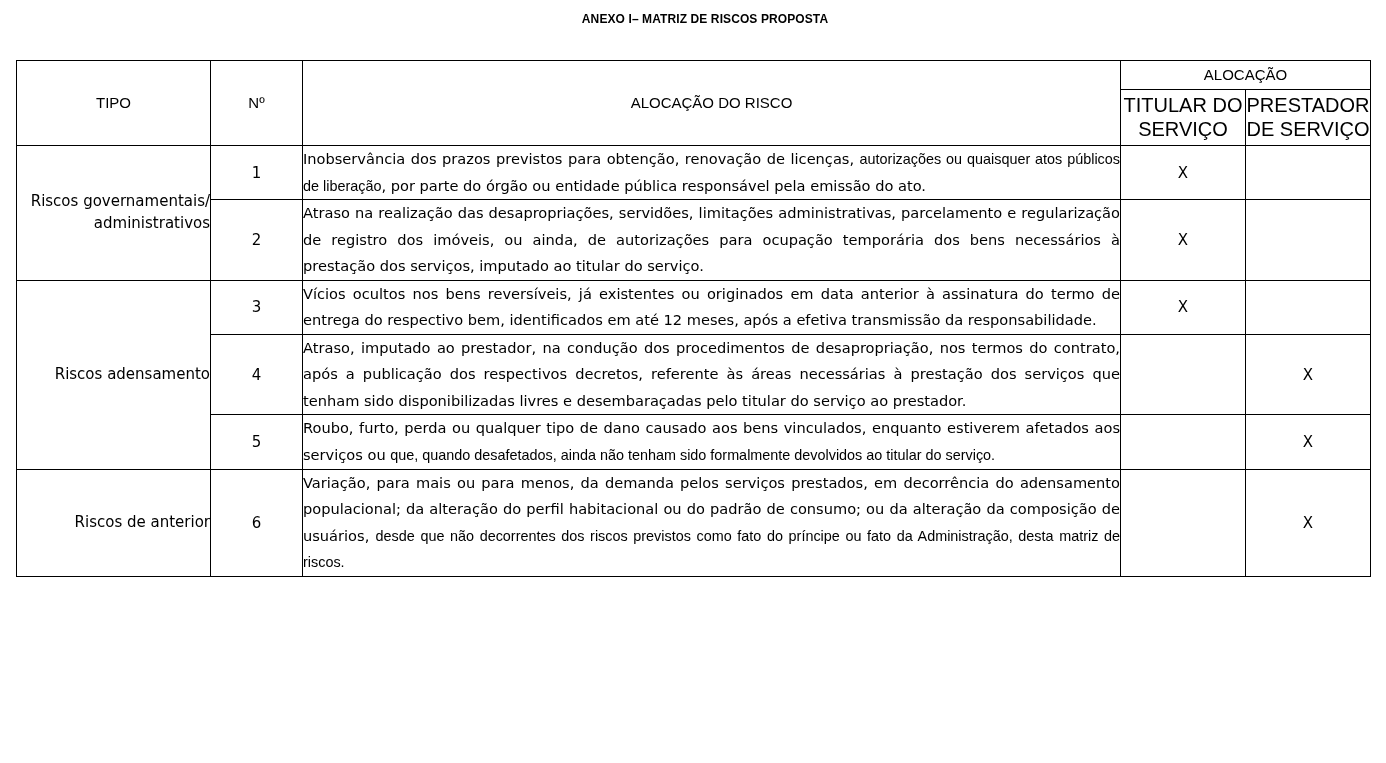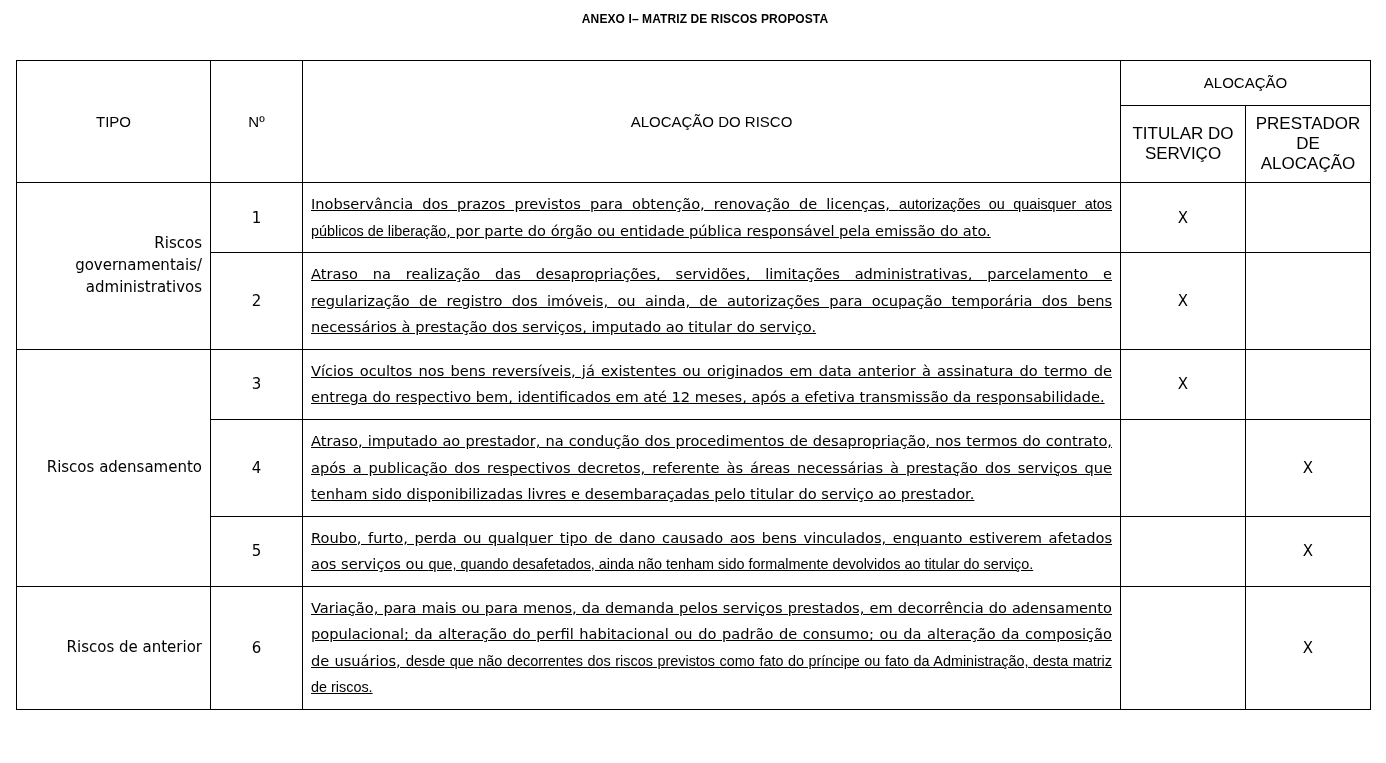--- a/index.html
+++ b/index.html
@@ -39,21 +39,21 @@
     top: 60px;
     left: 16px;
     width: 1354px;
     border-collapse: collapse;
     table-layout: fixed;
   }
 
   table.risk-matrix td,
   table.risk-matrix th {
     border: 1.4px solid #000000;
-    padding: 8px;
+    padding: 0;
     vertical-align: middle;
     font-weight: normal;
   }
 
   
   col.c-tipo   { width: 194px; }
   col.c-num    { width: 92px;  }
   col.c-desc   { width: 818px; }
   col.c-tit    { width: 125px; }
   col.c-pre    { width: 125px; }
@@ -62,21 +62,21 @@
   .hdr {
     text-align: center;
     font-family: "Liberation Sans", sans-serif;
     font-weight: bold;
     font-size: 15px;
     line-height: 1.18;
     padding: 3px 4px;
   }
   .hdr-tall { height: 84px; margin-top: 44px; }
   .hdr-aloc { height: 28px; }
-  .hdr-sub  { height: 54px; font-size: 17px; }
+  .hdr-sub  { height: 54px; font-size: 20px; }
 
   
   .tipo-cell {
     font-family: "DejaVu Sans", sans-serif;
     font-size: 15px;
     line-height: 1.45;
     padding: 6px 0 6px 10px;
     text-align: right;
     vertical-align: middle;
   }
@@ -90,21 +90,20 @@
 
   .desc-cell {
     font-family: "DejaVu Sans", sans-serif;
     font-size: 14.6px;
     line-height: 1.82;
     text-align: justify;
     text-align-last: left;
     padding: 7px 9px 7px 10px;
     vertical-align: middle;
     hyphens: none;
-    text-decoration: underline;
   }
   .desc-cell .alt {
     font-family: "Liberation Sans", sans-serif;
     font-size: 14.4px;
   }
 
   .alloc-cell {
     text-align: center;
     font-family: "DejaVu Sans", sans-serif;
     font-size: 15px;
@@ -132,21 +131,21 @@
 
     <thead>
       <tr>
         <th class="hdr hdr-tall" rowspan="2">TIPO</th>
         <th class="hdr hdr-tall" rowspan="2">Nº</th>
         <th class="hdr hdr-tall" rowspan="2">ALOCAÇÃO DO RISCO</th>
         <th class="hdr hdr-aloc" colspan="2">ALOCAÇÃO</th>
       </tr>
       <tr>
         <th class="hdr hdr-sub">TITULAR DO SERVIÇO</th>
-        <th class="hdr hdr-sub">PRESTADOR DE ALOCAÇÃO</th>
+        <th class="hdr hdr-sub">PRESTADOR DE SERVIÇO</th>
       </tr>
     </thead>
 
     <tbody>
 
       <tr>
         <td class="tipo-cell" rowspan="2">Riscos governamentais/ administrativos</td>
         <td class="num-cell">1</td>
         <td class="desc-cell"><span class="run">Inobservância dos prazos previstos para obtenção, renovação de licenças, </span><span class="alt">autorizações ou quaisquer atos públicos de liberação</span><span class="run">, por parte do órgão ou entidade pública responsável pela emissão do ato.</span></td>
         <td class="alloc-cell">X</td>

